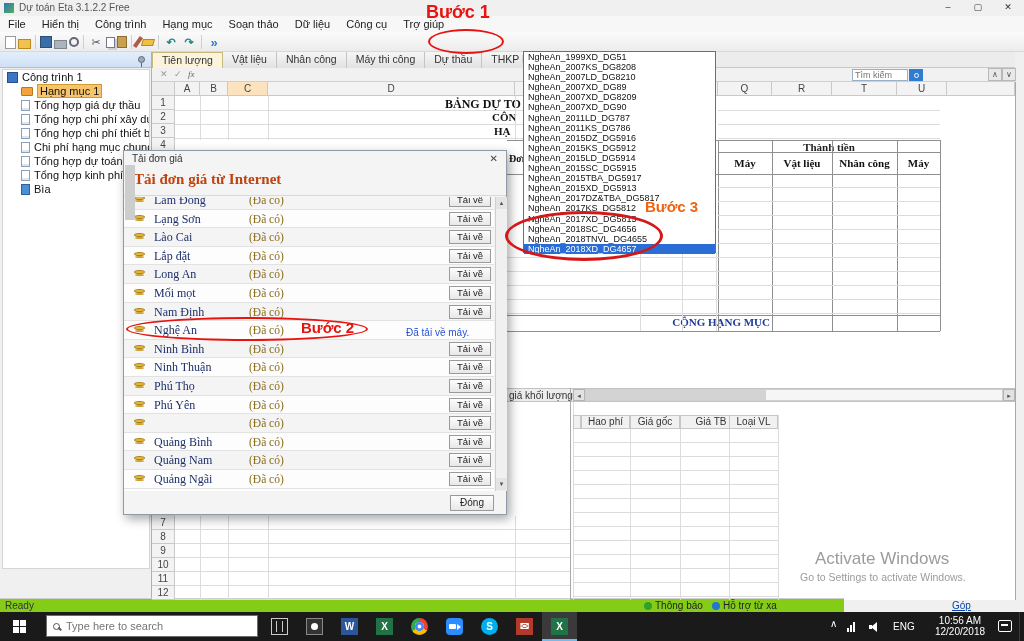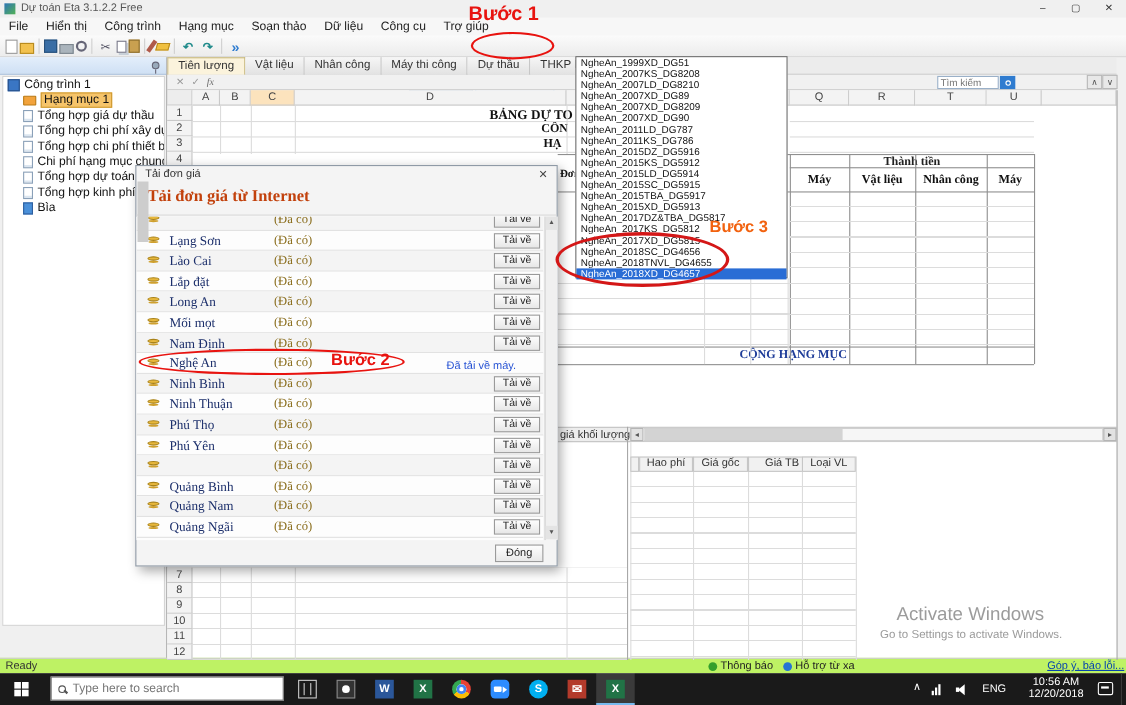--- a/index.html
+++ b/index.html
@@ -92,21 +92,21 @@
   .til{font-size:11px;color:#111}
   .til.selected{background:#f6c46a;border:1px solid #cf9a30;padding:0 2px}
   .tic{flex:none}
   .ic-proj{width:11px;height:11px;background:#3a76c4;border:1px solid #27508a}
   .ic-folder{width:12px;height:9px;background:#f2a33c;border:1px solid #b97a15;border-radius:1px}
   .ic-doc{width:9px;height:11px;background:#fff;border:1px solid #8aa0b8;box-shadow:inset 0 -2px 0 #dce6f0}
   .ic-book{width:9px;height:11px;background:#4a90d9;border:1px solid #2f5f9e}
   #sbfeedback{position:absolute;left:6px;top:575px;font-size:11px;color:#0645ad;text-decoration:underline}
 
   
-  #statusbar{position:absolute;left:0;top:598px;width:1024px;height:14px;background:#bef264;border-top:1px solid #cfcfcf}
+  #statusbar{position:absolute;left:0;top:598px;width:844px;height:14px;background:#84cc16;border-top:1px solid #cfcfcf}
   #ready{position:absolute;left:5px;top:1px;font-size:10px;color:#333}
   .schip{position:absolute;top:1px;font-size:10px;color:#222;display:flex;align-items:center;gap:3px}
   .dotg{width:8px;height:8px;border-radius:50%;background:#33a02c}
   .dotb{width:8px;height:8px;border-radius:50%;background:#2574d4}
   #sbgopy{position:absolute;left:952px;top:1px;font-size:10px;color:#0645ad;text-decoration:underline}
 
   
   #modal{position:absolute;left:123px;top:150px;width:384px;height:365px;background:#f4f4f4;border:1px solid #8f9aa6;box-shadow:3px 4px 10px rgba(0,0,0,.35);z-index:50}
   #mtitle{position:absolute;left:8px;top:2px;font-size:10px;color:#333}
   #mclose{position:absolute;right:8px;top:2px;font-size:10px;color:#444}
@@ -351,20 +351,21 @@
   </div>
 
   <div id="modal">
     <div id="mtitle">Tải đơn giá</div>
     <div id="mclose">✕</div>
     <div id="mheading">Tải đơn giá từ Internet</div>
     <div id="mline"></div>
     <div id="dlg-list">
         <div class="drow">
           <div class="coin"></div>
+          <div class="dname">Lâm Đồng</div>
           <div class="dstat">(Đã có)</div>
           <div class="dbtn">Tải về</div>
         </div>
         <div class="drow alt">
           <div class="coin"></div>
           <div class="dname">Lạng Sơn</div>
           <div class="dstat">(Đã có)</div>
           <div class="dbtn">Tải về</div>
         </div>
         <div class="drow">

